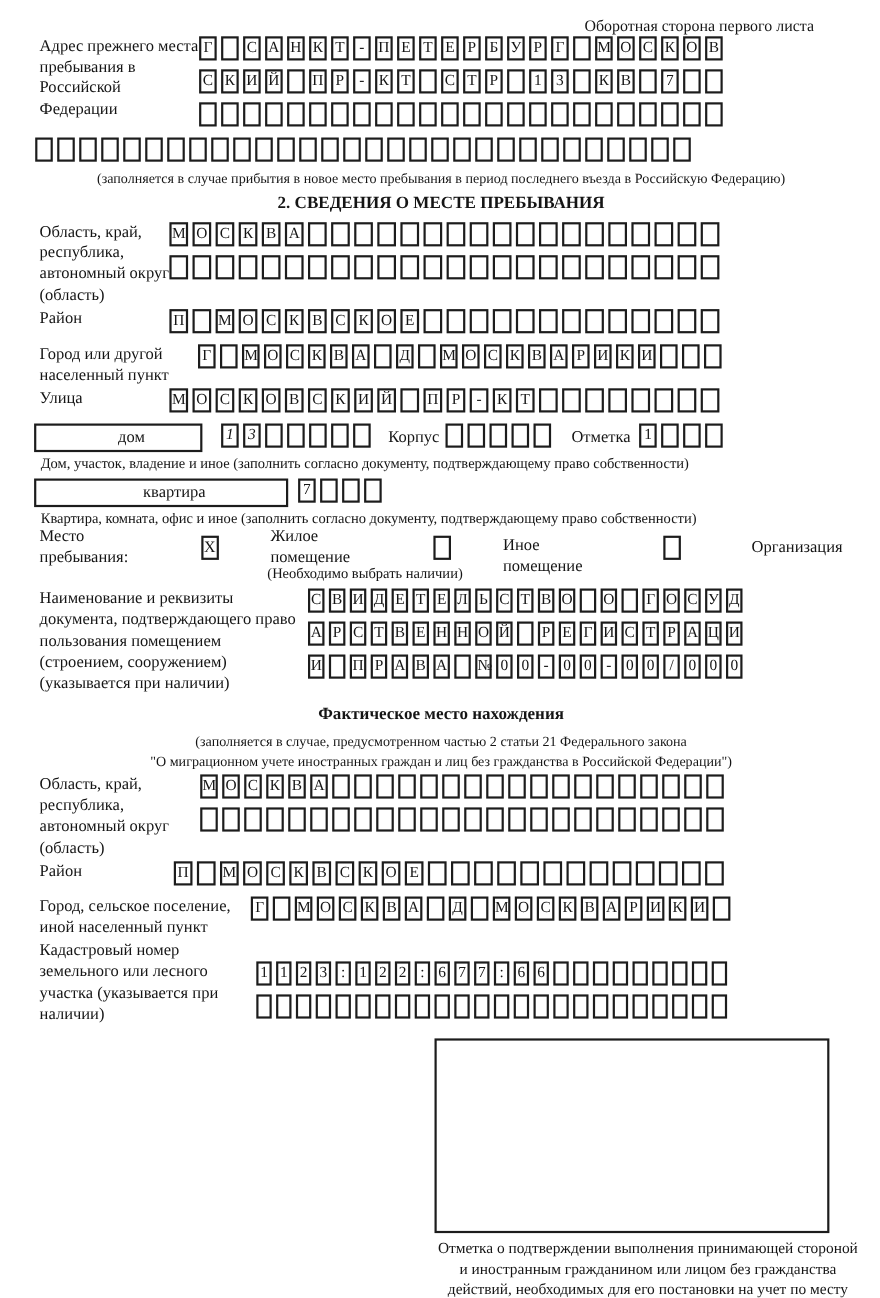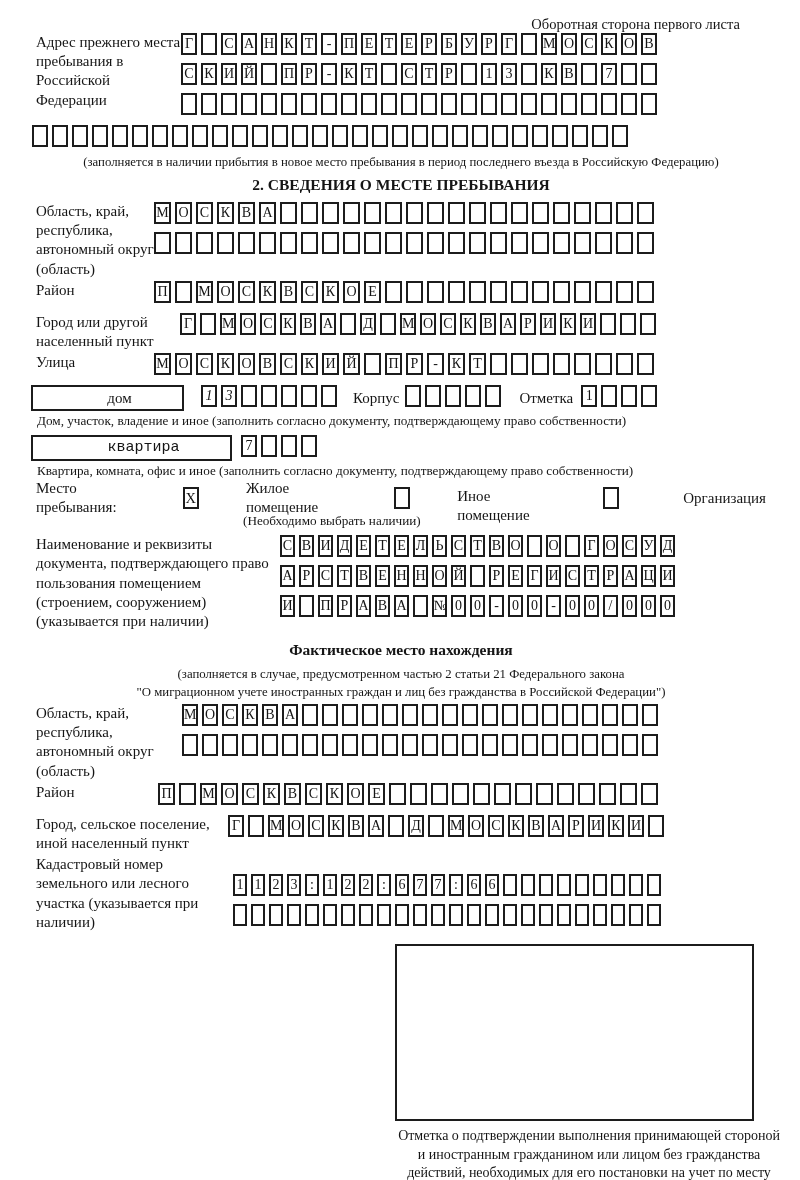--- a/index.html
+++ b/index.html
@@ -67,21 +67,21 @@
 
   <div class="formrow">
     <div class="label w145">Адрес прежнего места пребывания в Российской Федерации</div>
     <div class="rows">
       <div class="cellrow"><span class="cell">Г</span><span class="cell"></span><span class="cell">С</span><span class="cell">А</span><span class="cell">Н</span><span class="cell">К</span><span class="cell">Т</span><span class="cell">-</span><span class="cell">П</span><span class="cell">Е</span><span class="cell">Т</span><span class="cell">Е</span><span class="cell">Р</span><span class="cell">Б</span><span class="cell">У</span><span class="cell">Р</span><span class="cell">Г</span><span class="cell"></span><span class="cell">М</span><span class="cell">О</span><span class="cell">С</span><span class="cell">К</span><span class="cell">О</span><span class="cell">В</span></div>
       <div class="cellrow"><span class="cell">С</span><span class="cell">К</span><span class="cell">И</span><span class="cell">Й</span><span class="cell"></span><span class="cell">П</span><span class="cell">Р</span><span class="cell">-</span><span class="cell">К</span><span class="cell">Т</span><span class="cell"></span><span class="cell">С</span><span class="cell">Т</span><span class="cell">Р</span><span class="cell"></span><span class="cell">1</span><span class="cell">3</span><span class="cell"></span><span class="cell">К</span><span class="cell">В</span><span class="cell"></span><span class="cell">7</span><span class="cell"></span><span class="cell"></span></div>
       <div class="cellrow"><span class="cell"></span><span class="cell"></span><span class="cell"></span><span class="cell"></span><span class="cell"></span><span class="cell"></span><span class="cell"></span><span class="cell"></span><span class="cell"></span><span class="cell"></span><span class="cell"></span><span class="cell"></span><span class="cell"></span><span class="cell"></span><span class="cell"></span><span class="cell"></span><span class="cell"></span><span class="cell"></span><span class="cell"></span><span class="cell"></span><span class="cell"></span><span class="cell"></span><span class="cell"></span><span class="cell"></span></div>
     </div>
   </div>
   <div class="cellrow fullrow"><span class="cell"></span><span class="cell"></span><span class="cell"></span><span class="cell"></span><span class="cell"></span><span class="cell"></span><span class="cell"></span><span class="cell"></span><span class="cell"></span><span class="cell"></span><span class="cell"></span><span class="cell"></span><span class="cell"></span><span class="cell"></span><span class="cell"></span><span class="cell"></span><span class="cell"></span><span class="cell"></span><span class="cell"></span><span class="cell"></span><span class="cell"></span><span class="cell"></span><span class="cell"></span><span class="cell"></span><span class="cell"></span><span class="cell"></span><span class="cell"></span><span class="cell"></span><span class="cell"></span><span class="cell"></span></div>
-  <div class="caption">(заполняется в наличии прибытия в новое место пребывания в период последнего въезда в Российскую Федерацию)</div>
+  <div class="caption">(заполняется в случае прибытия в новое место пребывания в период последнего въезда в Российскую Федерацию)</div>
 
   <div class="sect-title">2. СВЕДЕНИЯ О МЕСТЕ ПРЕБЫВАНИЯ</div>
 
   <div class="formrow">
     <div class="label w118">Область, край, республика, автономный округ (область)</div>
     <div class="rows">
       <div class="cellrow wide"><span class="cell">М</span><span class="cell">О</span><span class="cell">С</span><span class="cell">К</span><span class="cell">В</span><span class="cell">А</span><span class="cell"></span><span class="cell"></span><span class="cell"></span><span class="cell"></span><span class="cell"></span><span class="cell"></span><span class="cell"></span><span class="cell"></span><span class="cell"></span><span class="cell"></span><span class="cell"></span><span class="cell"></span><span class="cell"></span><span class="cell"></span><span class="cell"></span><span class="cell"></span><span class="cell"></span><span class="cell"></span></div>
       <div class="cellrow wide"><span class="cell"></span><span class="cell"></span><span class="cell"></span><span class="cell"></span><span class="cell"></span><span class="cell"></span><span class="cell"></span><span class="cell"></span><span class="cell"></span><span class="cell"></span><span class="cell"></span><span class="cell"></span><span class="cell"></span><span class="cell"></span><span class="cell"></span><span class="cell"></span><span class="cell"></span><span class="cell"></span><span class="cell"></span><span class="cell"></span><span class="cell"></span><span class="cell"></span><span class="cell"></span><span class="cell"></span></div>
     </div>
   </div>
@@ -111,21 +111,21 @@
     <span class="widebox" style="width:153px;">дом</span>
     <span class="cellrow" style="margin-left:17px;font-style:italic;"><span class="cell">1</span><span class="cell">3</span><span class="cell"></span><span class="cell"></span><span class="cell"></span><span class="cell"></span><span class="cell"></span></span>
     <span class="inline-lab" style="margin-left:12px;">Корпус</span>
     <span class="cellrow" style="margin-left:6px;"><span class="cell"></span><span class="cell"></span><span class="cell"></span><span class="cell"></span><span class="cell"></span></span>
     <span class="inline-lab" style="margin-left:14px;">Отметка</span>
     <span class="cellrow" style="margin-left:8px;"><span class="cell">1</span><span class="cell"></span><span class="cell"></span><span class="cell"></span></span>
   </div>
   <div class="caption-left">Дом, участок, владение и иное (заполнить согласно документу, подтверждающему право собственности)</div>
 
   <div class="aptrow">
-    <span class="widebox" style="width:201px;font-family:Liberation Mono, monospace;">квартира</span>
+    <span class="widebox" style="width:231px;">квартира</span>
     <span class="cellrow" style="margin-left:9px;"><span class="cell">7</span><span class="cell"></span><span class="cell"></span><span class="cell"></span></span>
   </div>
   <div class="caption-left">Квартира, комната, офис и иное (заполнить согласно документу, подтверждающему право собственности)</div>
 
   <div class="stayrow">
     <span class="label">Место пребывания:</span>
     <span class="chk" style="margin-left:8px;">X</span>
     <span class="label" style="margin-left:11px;">Жилое помещение</span>
     <span class="chk" style="margin-left:14px;"></span>
     <span class="label" style="margin-left:11px;margin-top:16px;">Иное помещение</span>

